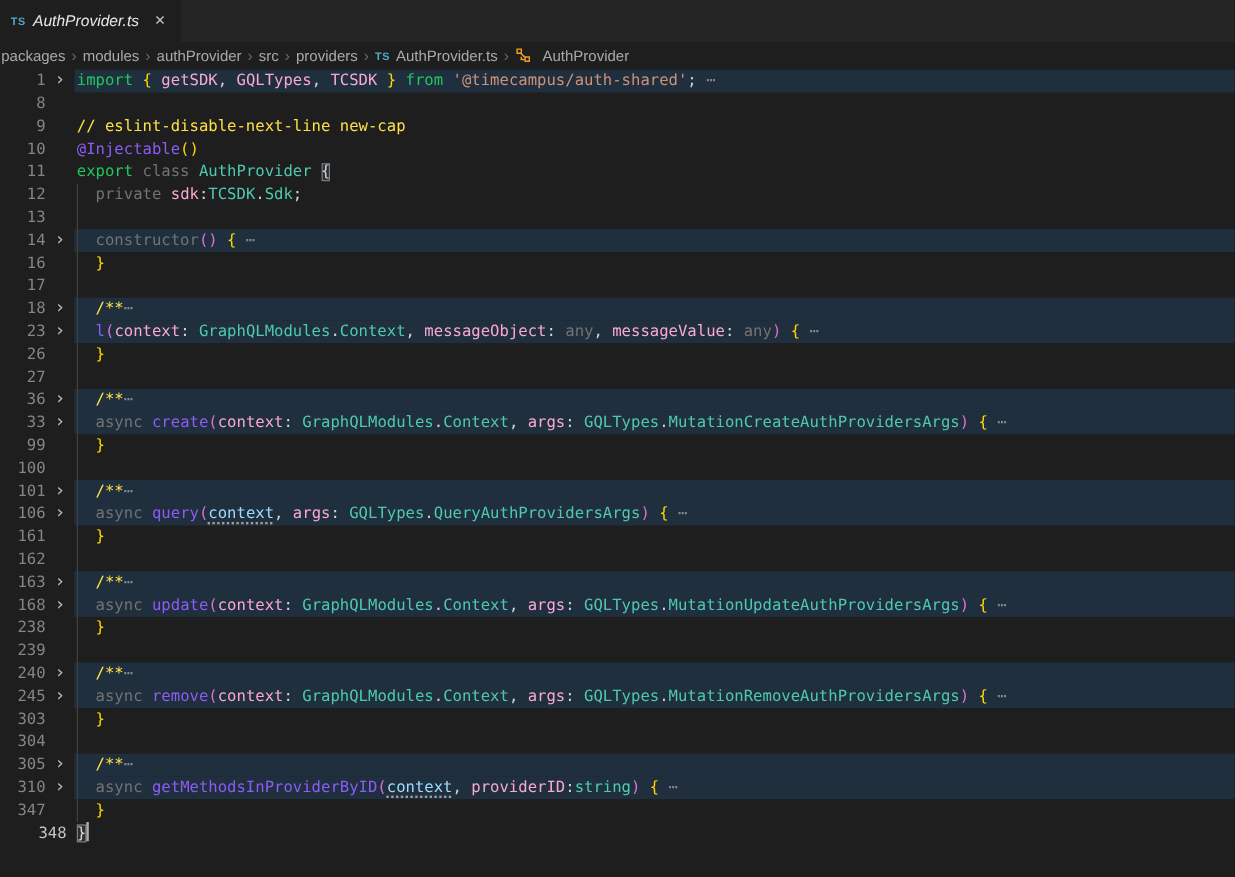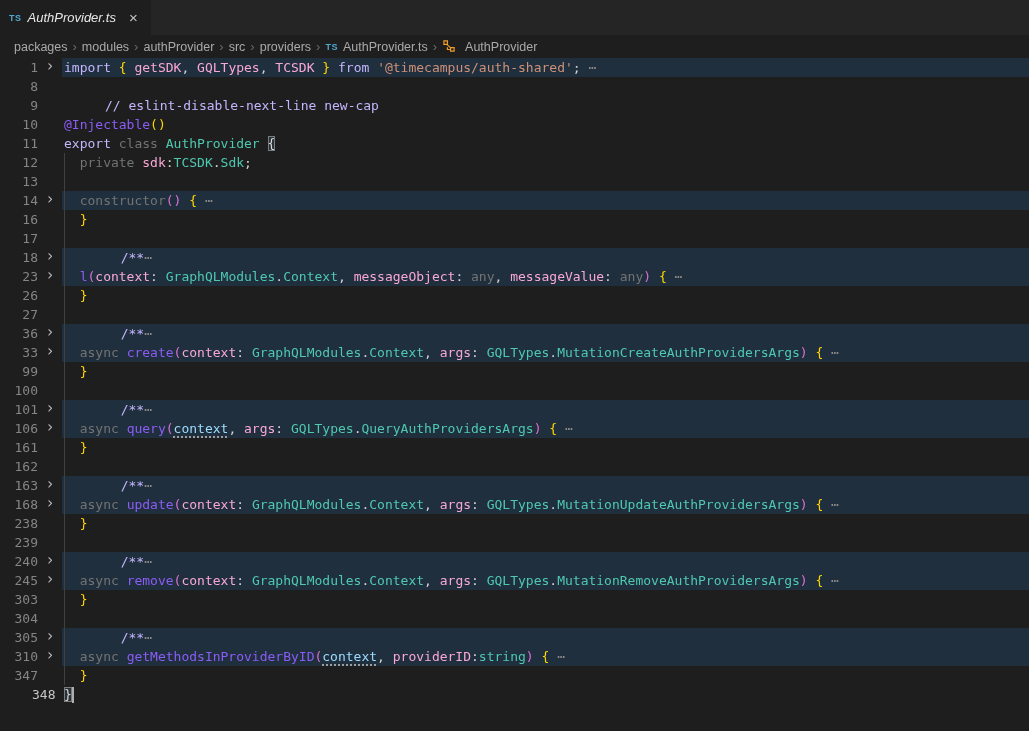--- a/index.html
+++ b/index.html
@@ -9,48 +9,48 @@
   
   .tabbar { height:35px; background:#252526; display:flex; align-items:stretch; }
   .tab { display:flex; align-items:center; background:#1e1e1e; padding:0 10px 0 9px; cursor:pointer; }
   .ts-icon { color:#4fa8cf; font-weight:bold; font-size:9px; letter-spacing:0.5px;
              font-family:"Liberation Sans",sans-serif; margin-right:6px; }
   .tab-label { color:#e8e8e8; font-style:italic; font-size:13px; margin-right:10px; }
   .close-btn { color:#c5c5c5; font-size:15px; line-height:15px; padding:1px 3px; border-radius:3px; }
 
   
   .breadcrumb { height:23px; background:#1e1e1e; display:flex; align-items:center;
-                padding-left:13px; font-size:12.5px; color:#a9a9a9; white-space:nowrap; }
+                padding-left:0; font-size:12.5px; color:#a9a9a9; white-space:nowrap; }
   .crumb { padding:0 1px; cursor:pointer; }
   .crumb-sep { color:#6a6a6a; margin:0 4px; font-size:13px; }
   .crumb-file { display:flex; align-items:center; gap:5px; }
   .class-icon { display:inline-block; margin-right:4px; position:relative; top:1px; }
 
   
   .code { background:#1e1e1e; font-family:"DejaVu Sans Mono","Liberation Mono",monospace;
           font-size:13px; position:relative; }
   .row { display:flex; height:19px; line-height:19px; white-space:pre; }
   .gutter { width:62px; flex:none; display:flex; background:#1e1e1e; user-select:none; }
   .num { width:38px; flex:none; text-align:right; color:#858585; }
   .row.active .num { color:#c6c6c6;padding-left:32px; }
   .fold-col { width:24px; flex:none; text-align:center; color:#bdbdbd; }
   .fold-chevron { display:inline-block; font-size:15px; line-height:19px; transform:translateY(-1px); cursor:pointer; }
   .content { flex:1; position:relative; padding-left:2px; }
   .row.hl .content { background:rgba(38,79,120,0.35); }
   .content.g::before { content:""; position:absolute; left:2px; top:0; bottom:0; width:1px; background:#404040; }
 
   
-  .tk-kw   { color:#c4b5fd; }
+  .tk-kw   { color:#22c55e; }
   .tk-kw2  { color:#737373; }
   .tk-fn   { color:#8b5cf6; }
   .tk-var  { color:#f9a8d4; }
   .tk-varh { color:#9CDCFE; text-decoration:underline dotted #9d9d9d; text-decoration-thickness:1.5px; text-underline-offset:3px; }
   .tk-type { color:#4EC9B0; }
   .tk-str  { color:#CE9178; }
-  .tk-com  { color:#c4b5fd;margin-left:41px; }
+  .tk-com  { color:#fde047; }
   .tk-pl   { color:#D4D4D4; }
   .tk-brg  { color:#FFD700; }
   .tk-brp  { color:#DA70D6; }
   .tk-fold { color:#8a8a8a; cursor:pointer; }
   .tk-match{ color:#d8d8d8; background:rgba(90,140,180,0.18); outline:1px solid #7c7c7c; outline-offset:-1px; }
   .cursor  { display:inline-block; width:2px; height:16px; background:#aeafad; vertical-align:middle; transform:translateY(-1px); }
 </style>
 </head>
 <body>
 

